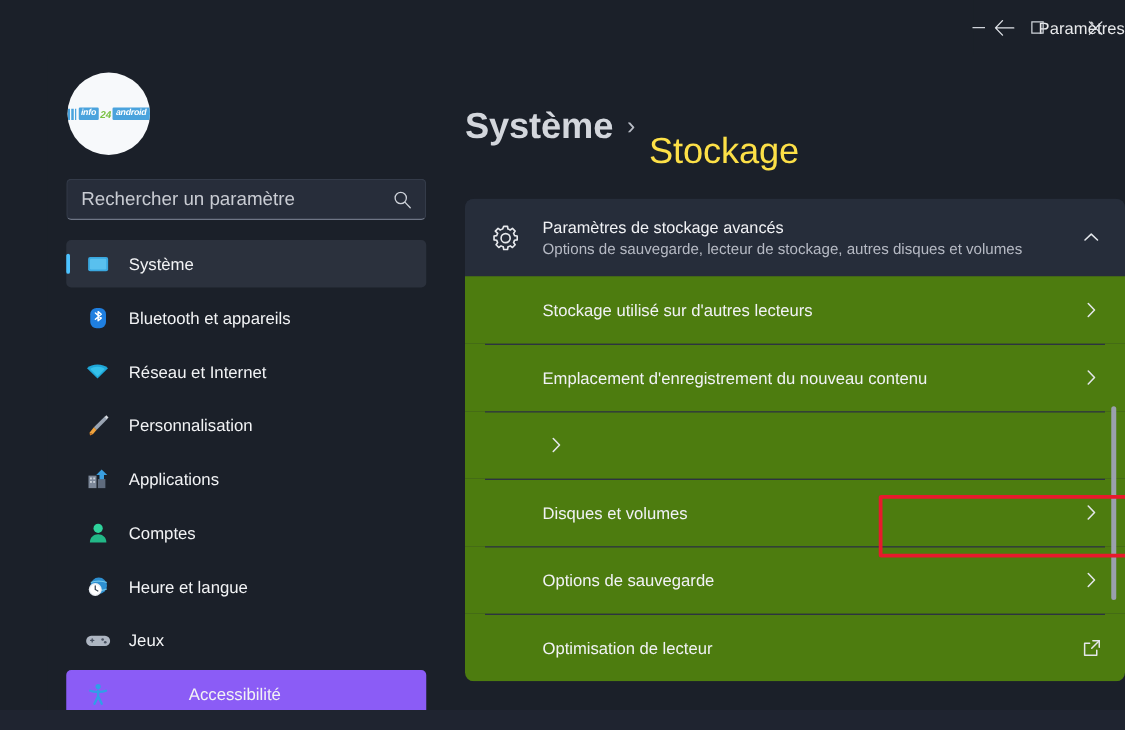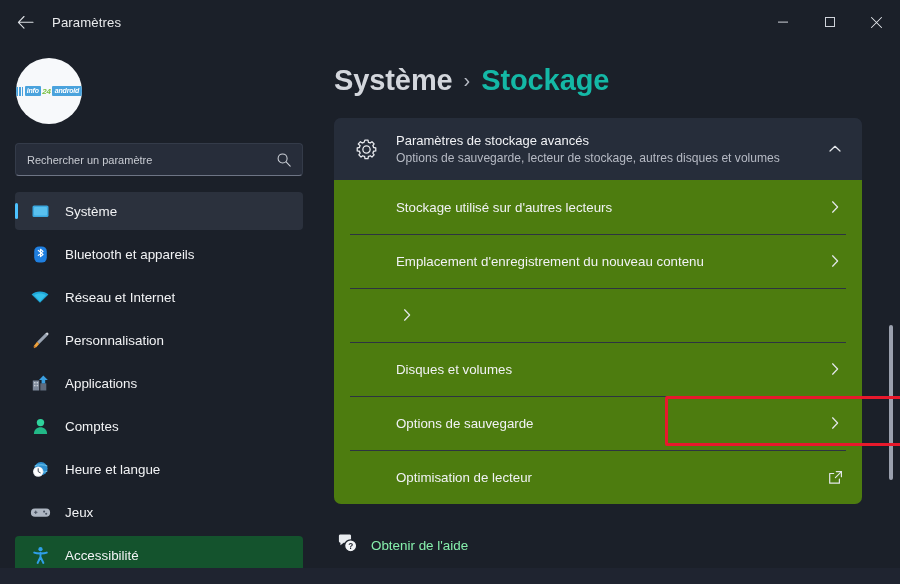--- a/index.html
+++ b/index.html
@@ -9,20 +9,21 @@
     background: #1f2430;
     font-family: "Liberation Sans", sans-serif;
     -webkit-font-smoothing: antialiased;
   }
   #root {
     position: relative;
     width: 900px; height: 568px;
     background: #1b2029;
     display: flex;
     flex-direction: column;
+    align-items: flex-end;
   }
 
   
   .titlebar {
     position: relative;
     height: 44px;
     flex: 0 0 44px;
     background: #1b2029;
     display: flex;
     align-items: center;
@@ -107,21 +108,21 @@
     margin: 19px 0 0 5px;
     width: 288px; height: 33px;
     background: #272d3a;
     border: 1px solid #343b49;
     border-bottom: 1px solid #6e7585;
     border-radius: 4px;
     display: flex;
     align-items: center;
   }
   .searchbox .ph {
-    font-size: 11px;
+    font-size: 15px;
     color: #c9ccd3;
     padding-left: 11px;
     pointer-events: none;
   }
   .search-icon {
     position: absolute; right: 10px; top: 50%;
     transform: translateY(-50%);
     display: flex;
   }
 
@@ -130,21 +131,21 @@
     position: relative;
     height: 38px;
     margin: 0 0 5px 5px;
     width: 288px;
     border-radius: 4px;
     display: flex;
     align-items: center;
     cursor: pointer;
   }
   .navitem.selected { background: #2b313d; }
-  .navitem.hovered  { background: #14532d; }
+  .navitem.hovered  { background: #8b5cf6; gap: 48px; }
   .navitem .accent {
     position: absolute;
     left: 0; top: 50%;
     transform: translateY(-50%);
     width: 3px; height: 16px;
     border-radius: 2px;
     background: #4cc2ff;
   }
   .nav-ico {
     width: 34px;
@@ -173,21 +174,21 @@
     font-size: 29px;
     font-weight: bold;
     color: #eef0f3;
     display: flex;
     align-items: center;
     gap: 11px;
     letter-spacing: -.1px;
   }
   .crumb-parent { color: #d3d6dc; font-weight: bold; }
   .crumb-sep { font-size: 20px; color: #b9bdc6; font-weight: normal; }
-  .crumb-current { color: #14b8a6; font-weight: bold; }
+  .crumb-current { color: #fde047; font-weight: normal; margin-top: 41px; }
 
   .card {
     margin-top: 21px;
     width: 528px;
     background: #222835;
     border-radius: 7px;
     overflow: hidden;
   }
   .row {
     position: relative;

